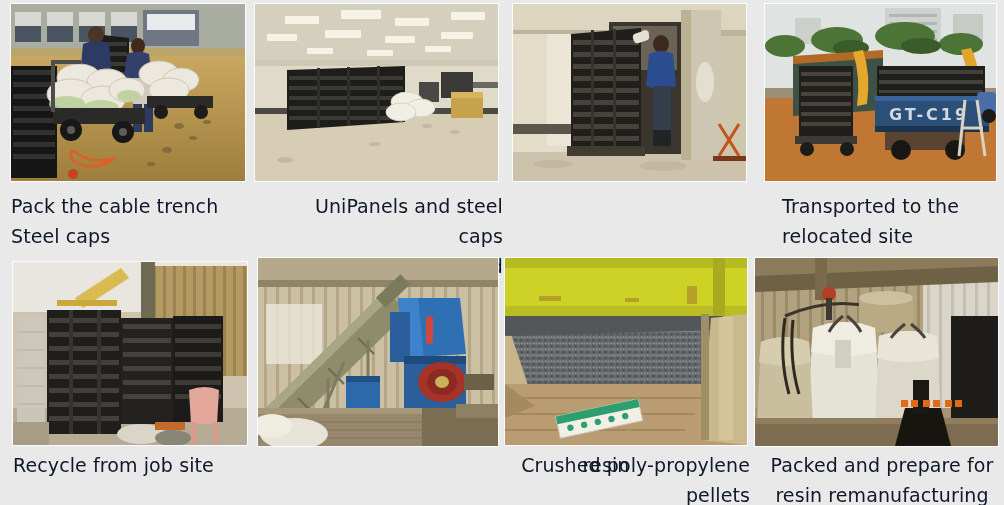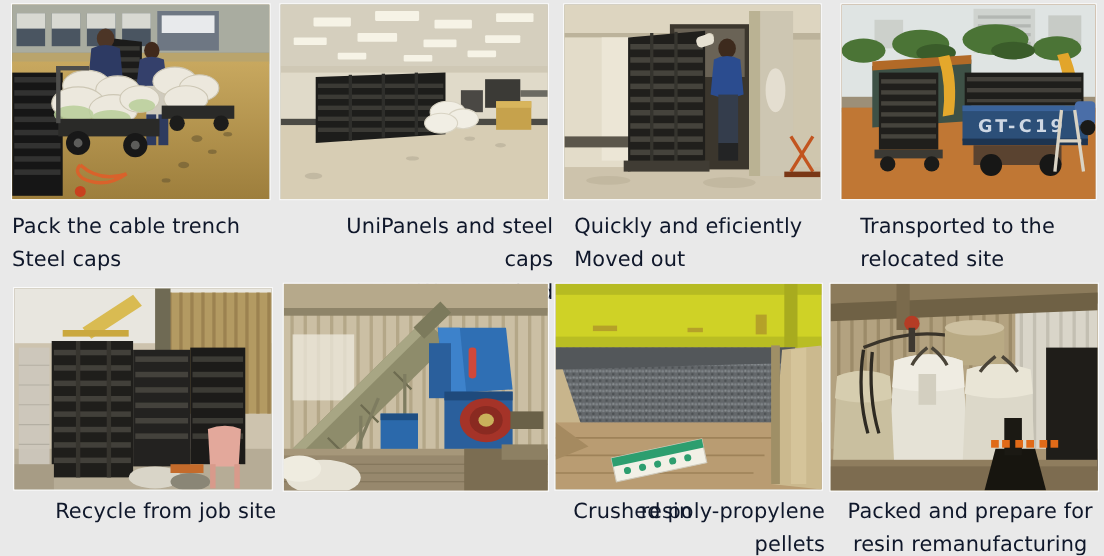--- a/index.html
+++ b/index.html
@@ -271,22 +271,20 @@
           <path d="M206 120 L226 152"></path>
             <path d="M226 120 L206 152"></path>
         </g>
         <rect x="200" y="152" width="33" height="5" fill="#7a3716"></rect>
         <g fill="#a99f86" opacity="0.3">
           <ellipse cx="40" cy="160" rx="20" ry="4"></ellipse>
             <ellipse cx="150" cy="162" rx="24" ry="5"></ellipse>
         </g>
       </svg>
     </div>
-    <div class="caption" style="left:20px; top:191px; width:238px;">Quickly and eficiently
-Moved out</div>
   </div>
 
   <div class="cell" style="left:753px; top:0px; width:251px; height:252px;">
     <div class="photo" style="left:12px; top:4px; width:231px; height:177px;">
       <svg viewBox="0 0 231 177" preserveAspectRatio="none">
         <rect x="0" y="0" width="231" height="177" fill="#c4712f"></rect>
         <rect x="0" y="0" width="231" height="96" fill="#dfe4e3"></rect>
 
         <rect x="120" y="4" width="56" height="40" fill="#cfd3cf"></rect>
         <g fill="#b3b7b3">
@@ -353,21 +351,21 @@
           <path d="M200 96 L194 152"></path>
             <path d="M212 96 L220 152"></path>
             <path d="M196 124 L218 124"></path>
         </g>
       </svg>
     </div>
     <div class="caption" style="left:29px; top:191px; width:238px;">Transported to the
 relocated site</div>
   </div>
 
-  <div class="cell" style="left:0px; top:252px; width:251px; height:253px;text-align:right;">
+  <div class="cell" style="left:0px; top:252px; width:251px; height:253px;">
     <div class="photo" style="left:13px; top:10px; width:234px; height:183px;">
       <svg viewBox="0 0 234 183" preserveAspectRatio="none">
         <rect x="0" y="0" width="234" height="183" fill="#cdc3ae"></rect>
         <rect x="0" y="0" width="234" height="50" fill="#e8e6df"></rect>
 
         <rect x="136" y="4" width="98" height="110" fill="#b39a62"></rect>
         <g fill="#9c8250">
           <rect x="140" y="4" width="3" height="110"></rect>
             <rect x="150" y="4" width="3" height="110"></rect>
           <rect x="160" y="4" width="3" height="110"></rect>

